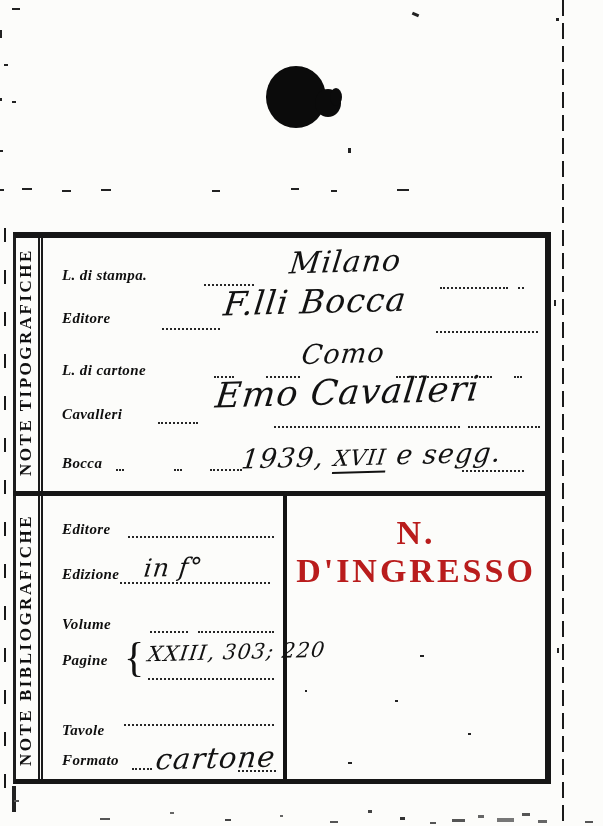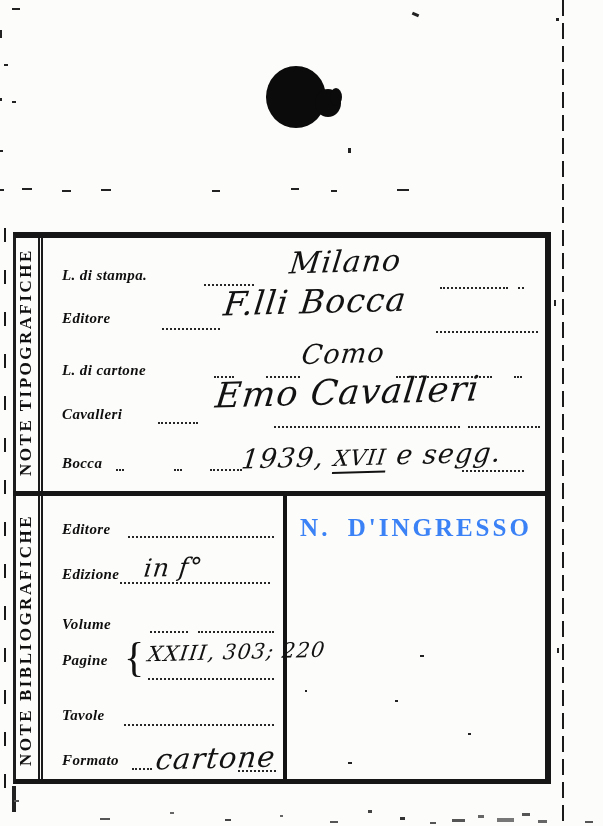--- a/index.html
+++ b/index.html
@@ -52,22 +52,22 @@
     transform:skewX(-8deg) rotate(-1.5deg); letter-spacing:1px;
   }
   .hand .ul{border-bottom:2px solid #121212; padding-bottom:1px;}
   .brace{position:absolute; font-size:42px; font-weight:400; color:#101010; line-height:1;}
   .ingresso{
     position:absolute; left:271px; top:258px; width:258px; height:283px;
     text-align:center;
   }
   .ingresso-title{
     position:absolute; left:0; top:18px; width:100%;
-    font-size:25px; font-weight:600; letter-spacing:3px; word-spacing:8px;
-    color:#3b82f6;
+    font-size:34px; font-weight:600; letter-spacing:3px; word-spacing:8px;
+    color:#b91c1c;
   }
   
   .blot{position:absolute; left:258px; top:62px; pointer-events:none;}
 </style>
 </head>
 <body>
 
 <div class="page">
 
   <div class="scanline left"></div>
@@ -177,21 +177,21 @@
 
       <div class="flabel" style="left:46px;top:378px">Volume</div>
       <div class="dots" style="left:134px;top:393px;width:38px"></div>
       <div class="dots" style="left:182px;top:393px;width:76px"></div>
 
       <div class="flabel" style="left:46px;top:414px">Pagine</div>
       <div class="brace" style="left:108px;top:398px">{</div>
       <div class="hand" style="left:132px;top:402px;font-size:21px">XXIII, 303; 220</div>
       <div class="dots" style="left:132px;top:440px;width:126px"></div>
 
-      <div class="flabel" style="left:46px;top:469px">Tavole</div>
+      <div class="flabel" style="left:46px;top:484px">Tavole</div>
       <div class="dots" style="left:108px;top:486px;width:150px"></div>
 
       <div class="flabel" style="left:46px;top:514px">Formato</div>
       <div class="dots" style="left:116px;top:530px;width:20px"></div>
       <div class="hand" style="left:140px;top:503px;font-size:29px">cartone</div>
       <div class="dots" style="left:222px;top:532px;width:38px"></div>
 
       <div class="v-divider"></div>
 
       <div class="ingresso">

